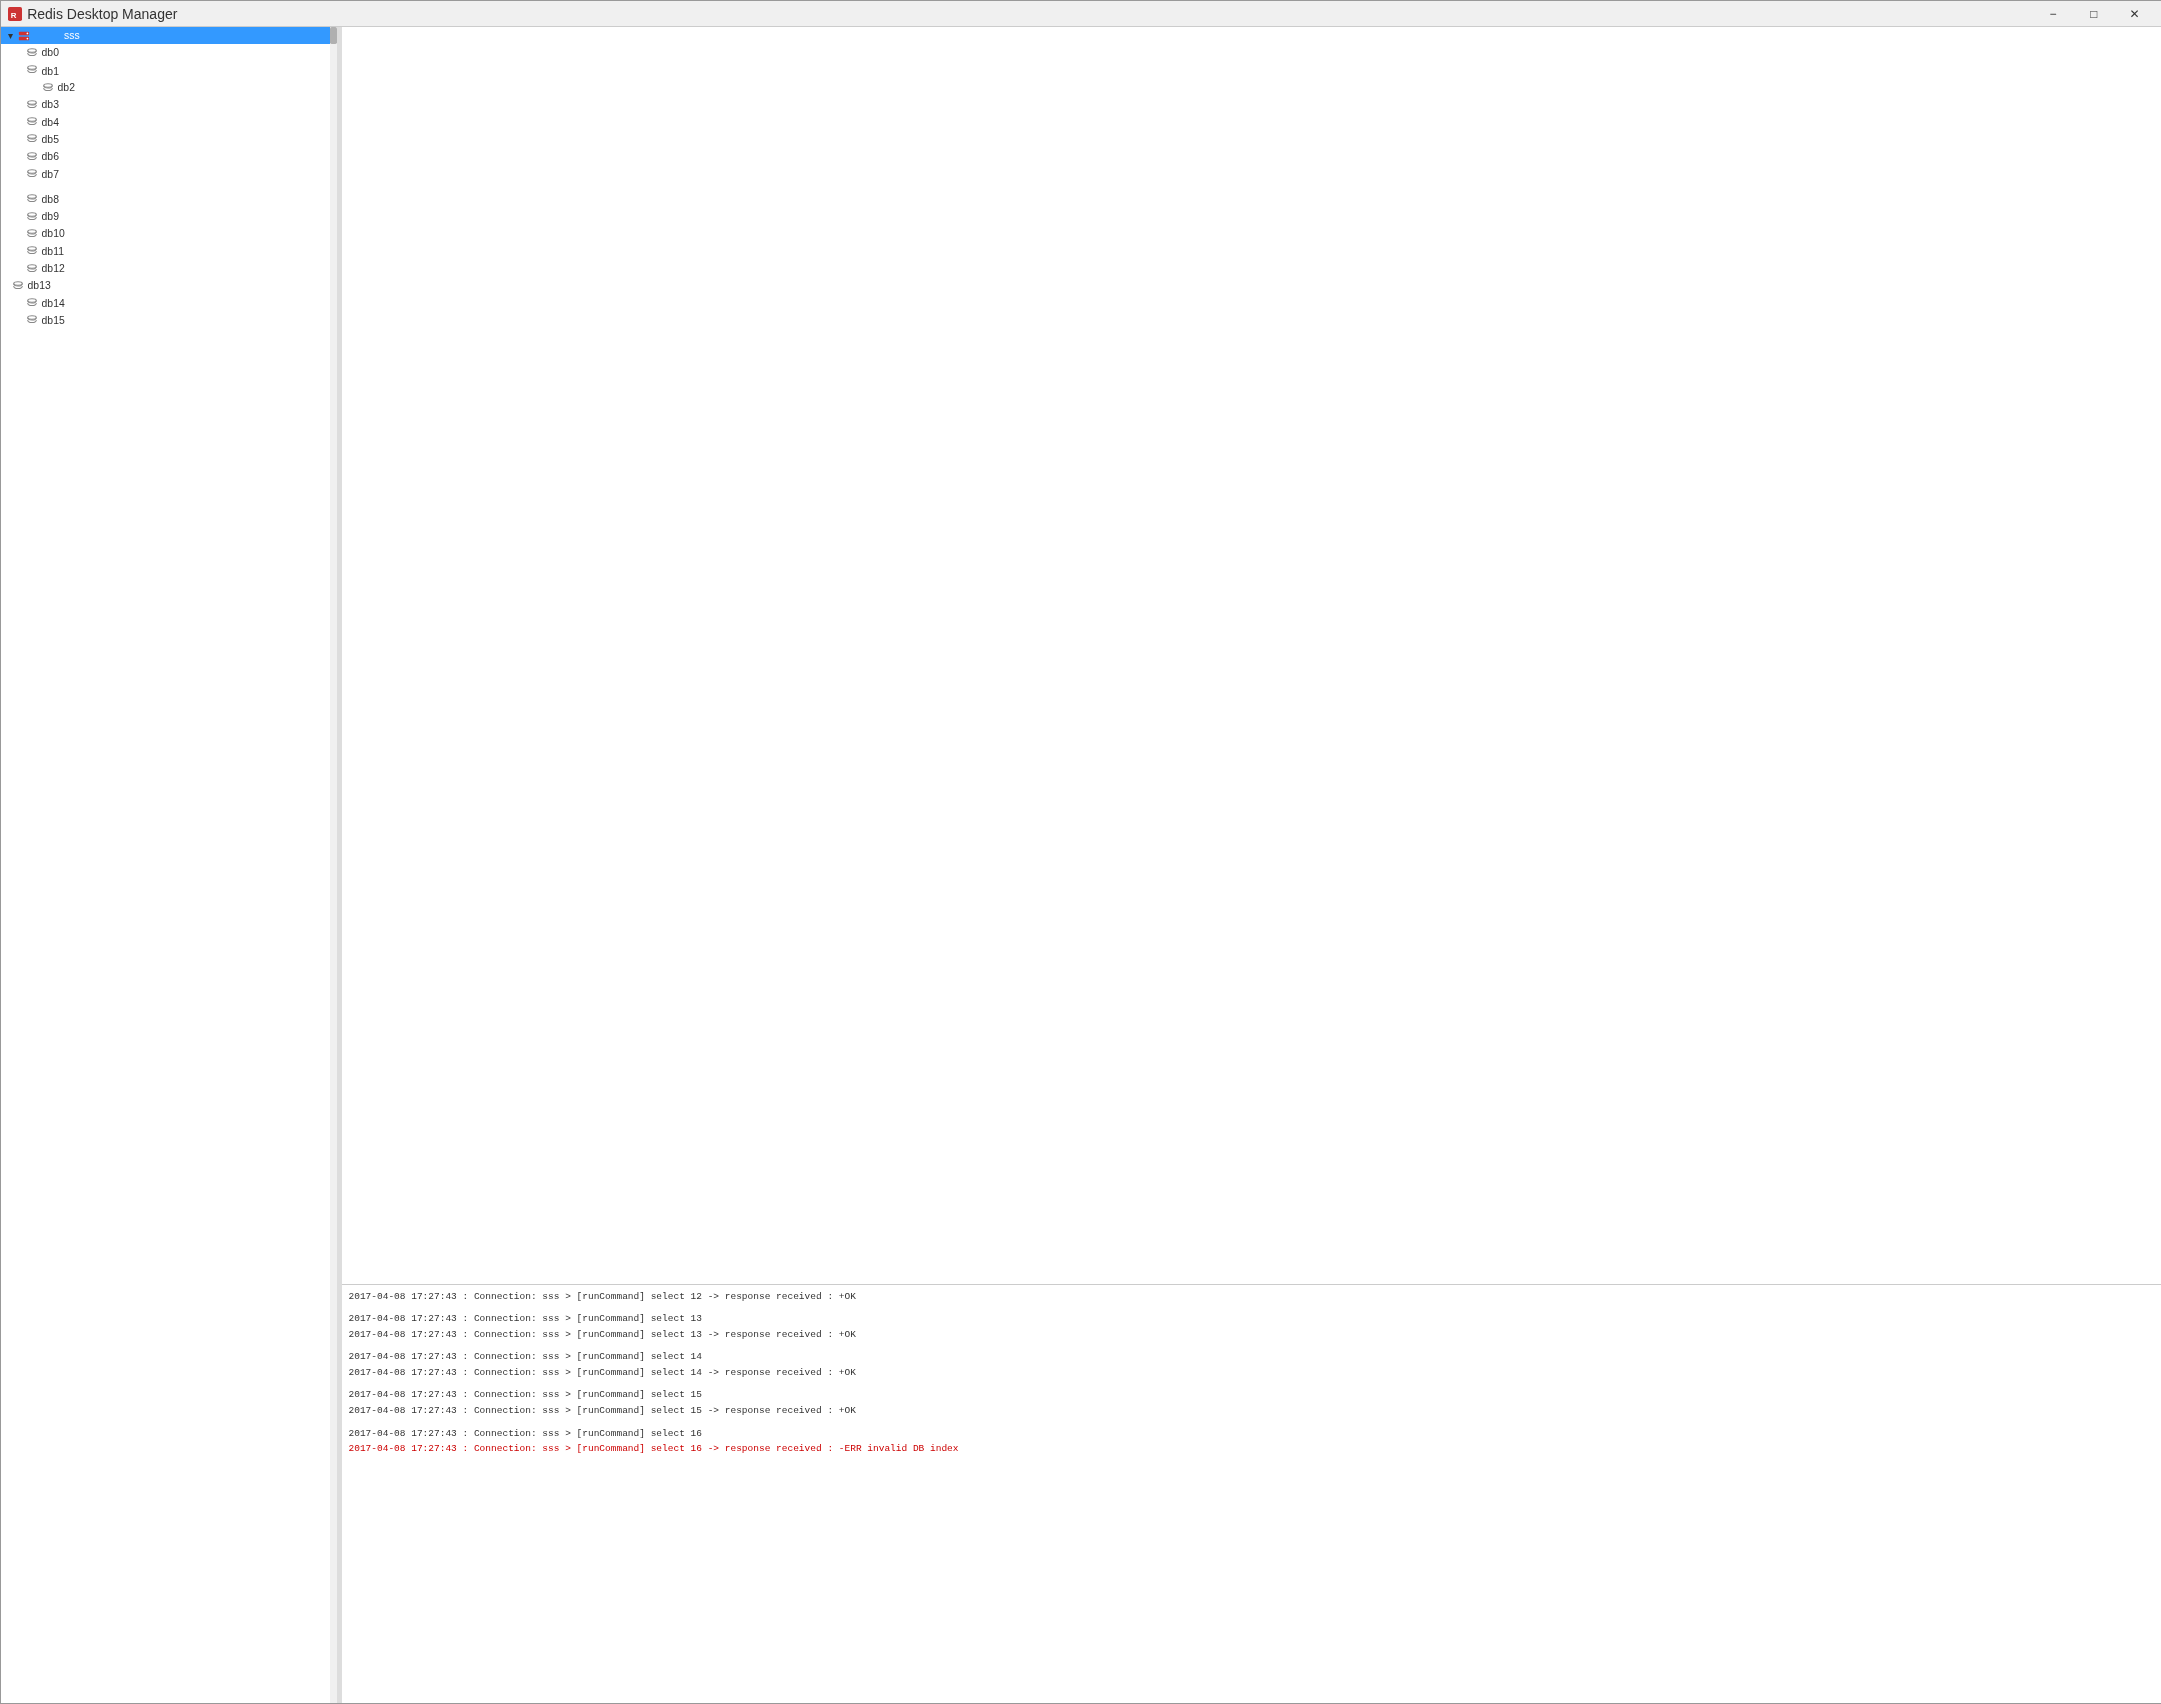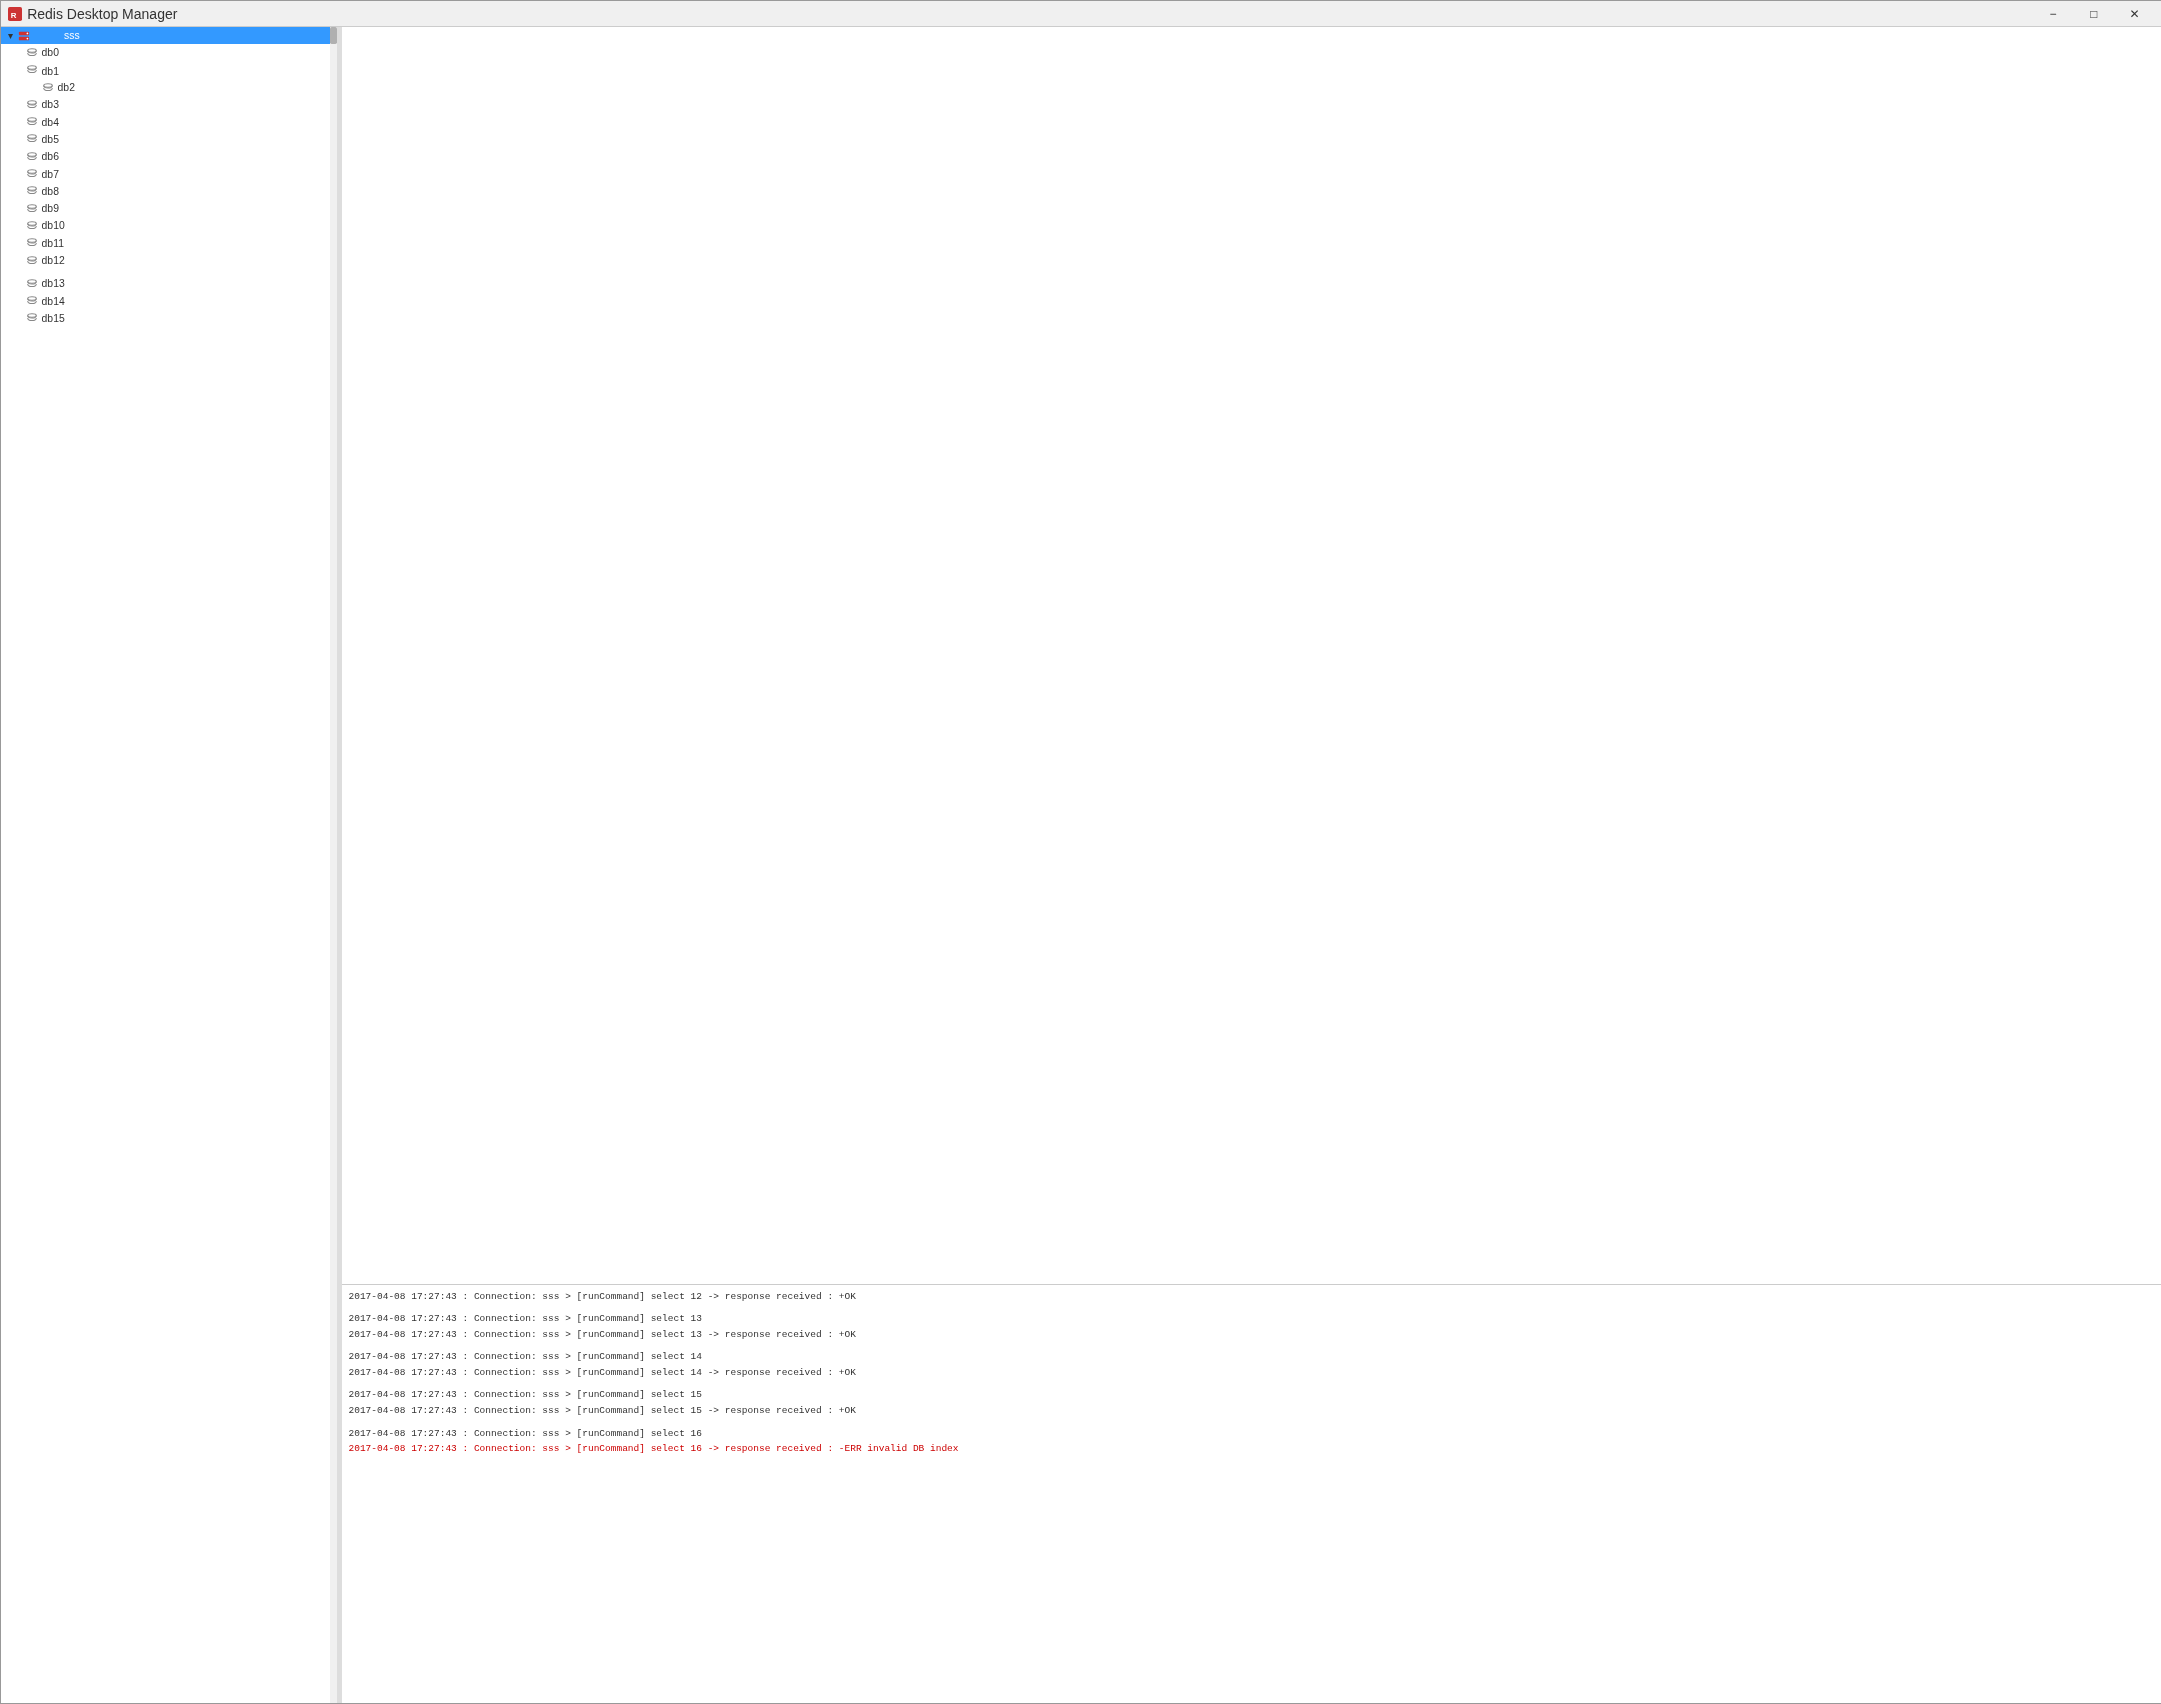--- a/index.html
+++ b/index.html
@@ -299,21 +299,21 @@
           <div class="tree-item" style="padding-left: 24px;">
       <span class="tree-icon">
         <svg width="12" height="12" viewBox="0 0 14 14">
           <ellipse cx="7" cy="4" rx="5" ry="2" fill="none" stroke="#888" stroke-width="1.2"></ellipse>
           <path d="M2 4 Q2 7 7 7 Q12 7 12 4" fill="none" stroke="#888" stroke-width="1.2"></path>
           <path d="M2 7 Q2 10 7 10 Q12 10 12 7" fill="none" stroke="#888" stroke-width="1.2"></path>
         </svg>
       </span>
       <span class="item-label">db7</span>
     </div>
-          <div class="tree-item" style="padding-left: 24px;">
+          <div class="tree-item" style="padding-left: 24px; margin-top: 8px;">
       <span class="tree-icon">
         <svg width="12" height="12" viewBox="0 0 14 14">
           <ellipse cx="7" cy="4" rx="5" ry="2" fill="none" stroke="#888" stroke-width="1.2"></ellipse>
           <path d="M2 4 Q2 7 7 7 Q12 7 12 4" fill="none" stroke="#888" stroke-width="1.2"></path>
           <path d="M2 7 Q2 10 7 10 Q12 10 12 7" fill="none" stroke="#888" stroke-width="1.2"></path>
         </svg>
       </span>
       <span class="item-label">db8</span>
     </div>
           <div class="tree-item" style="padding-left: 24px;">
@@ -349,21 +349,21 @@
           <div class="tree-item" style="padding-left: 24px;">
       <span class="tree-icon">
         <svg width="12" height="12" viewBox="0 0 14 14">
           <ellipse cx="7" cy="4" rx="5" ry="2" fill="none" stroke="#888" stroke-width="1.2"></ellipse>
           <path d="M2 4 Q2 7 7 7 Q12 7 12 4" fill="none" stroke="#888" stroke-width="1.2"></path>
           <path d="M2 7 Q2 10 7 10 Q12 10 12 7" fill="none" stroke="#888" stroke-width="1.2"></path>
         </svg>
       </span>
       <span class="item-label">db12</span>
     </div>
-          <div class="tree-item" style="padding-left: 24px; margin-top: 6px;">
+          <div class="tree-item" style="padding-left: 10px;">
       <span class="tree-icon">
         <svg width="12" height="12" viewBox="0 0 14 14">
           <ellipse cx="7" cy="4" rx="5" ry="2" fill="none" stroke="#888" stroke-width="1.2"></ellipse>
           <path d="M2 4 Q2 7 7 7 Q12 7 12 4" fill="none" stroke="#888" stroke-width="1.2"></path>
           <path d="M2 7 Q2 10 7 10 Q12 10 12 7" fill="none" stroke="#888" stroke-width="1.2"></path>
         </svg>
       </span>
       <span class="item-label">db13</span>
     </div>
           <div class="tree-item" style="padding-left: 24px;">

